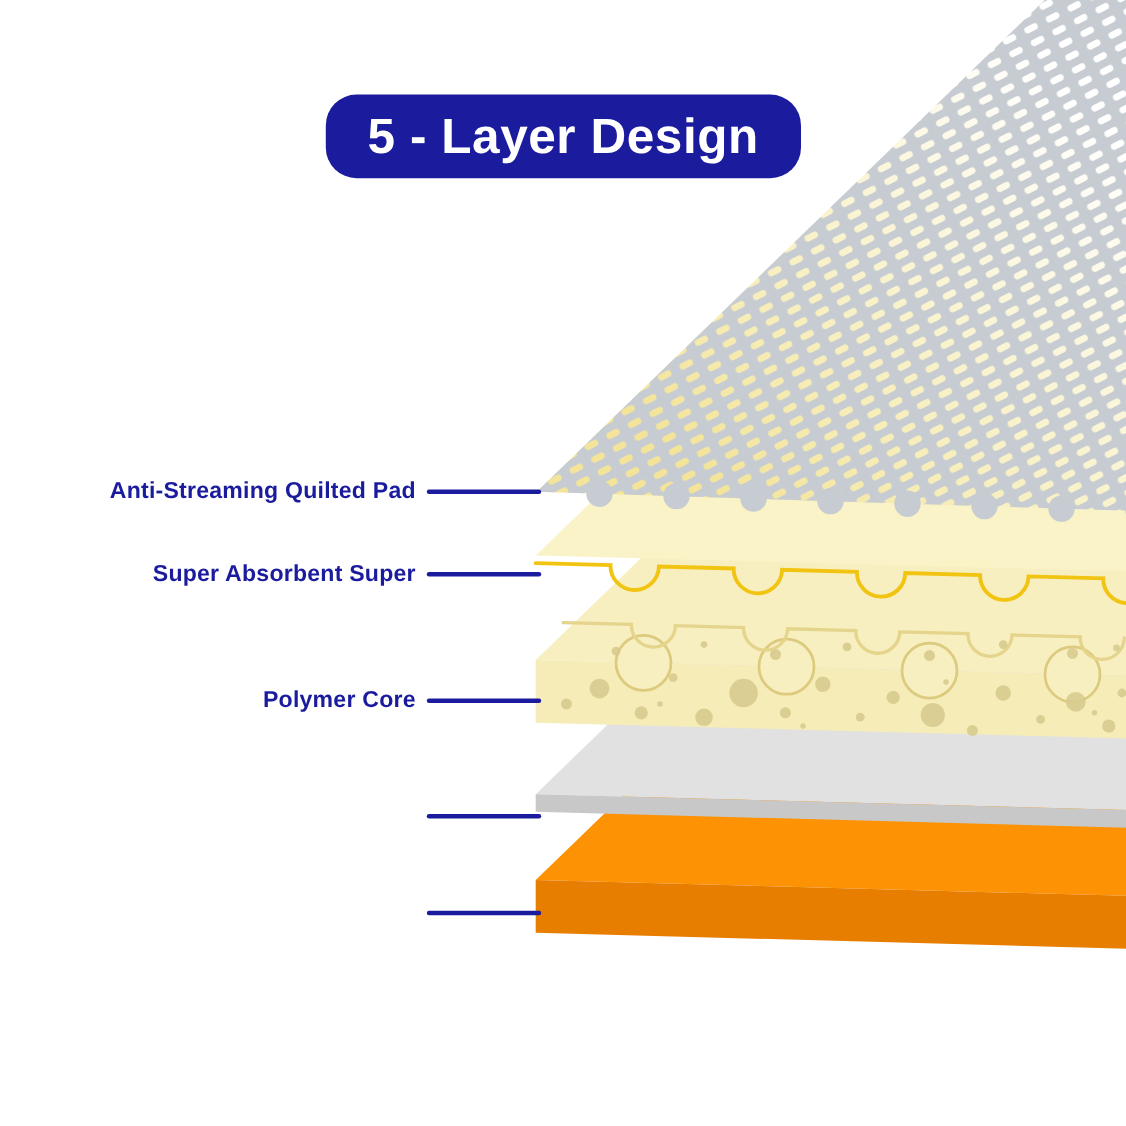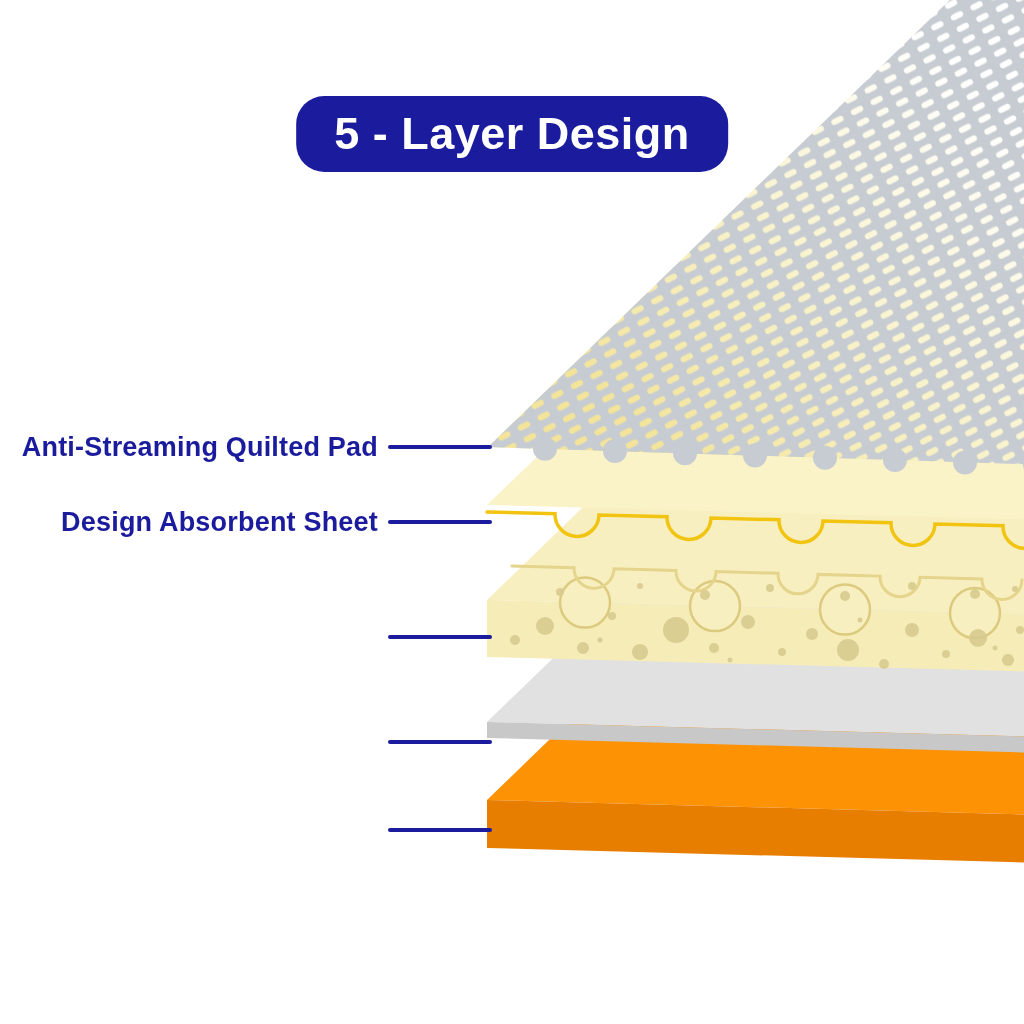--- a/index.html
+++ b/index.html
@@ -1,33 +1,33 @@
 <!DOCTYPE html>
 <html style="--accent-navy: #1b1b9e; --background: #ffffff; --white: #ffffff;"><head>
 <meta charset="utf-8">
 <style>
   html,body{margin:0;padding:0;background:#ffffff;}
   body{width:1024px;height:1024px;overflow:hidden;font-family:"Liberation Sans",sans-serif;}
   .stage{position:relative;width:1024px;height:1024px;background:var(--background,#ffffff);}
 
   .badge{
-    position:absolute;top:96px;left:50%;transform:translateX(-50%);
+    position:absolute;top:86px;left:50%;transform:translateX(-50%);
     background:var(--accent-navy,#1b1b9e);color:#ffffff;
     font-weight:bold;font-size:45px;line-height:52px;
     padding:12px 38px;border-radius:28px;white-space:nowrap;
     letter-spacing:0.5px;
   }
 
   .label-row{
     position:absolute;left:14px;width:478px;height:34px;
     display:flex;align-items:center;justify-content:flex-end;
   }
   .label-row .txt{
     color:var(--accent-navy,#1b1b9e);
-    font-size:27px;font-weight:bold;white-space:nowrap;letter-spacing:0.2px;
+    font-size:21px;font-weight:bold;white-space:nowrap;letter-spacing:0.2px;
   }
   .label-row .line{
     flex:none;width:104px;height:3.6px;margin-left:10px;
     background:var(--accent-navy,#1b1b9e);border-radius:2px;
   }
 
   .illustration{position:absolute;inset:0;width:1024px;height:1024px;}
 </style>
 </head>
 <body>
@@ -128,25 +128,26 @@
   </svg>
 
   <div class="badge">5 - Layer Design</div>
 
   <div class="label-row" style="top:430px">
     <span class="txt">Anti-Streaming Quilted Pad</span>
     <span class="line"></span>
   </div>
 
   <div class="label-row" style="top:505px">
-    <span class="txt">Design Absorbent Sheet</span>
+    <span class="txt">Super Absorbent Super</span>
     <span class="line"></span>
   </div>
 
   <div class="label-row" style="top:620px">
+    <span class="txt">Polymer Core</span>
     <span class="line"></span>
   </div>
 
   <div class="label-row" style="top:725px">
     <span class="line"></span>
   </div>
 
   <div class="label-row" style="top:813px">
     <span class="line"></span>
   </div>

